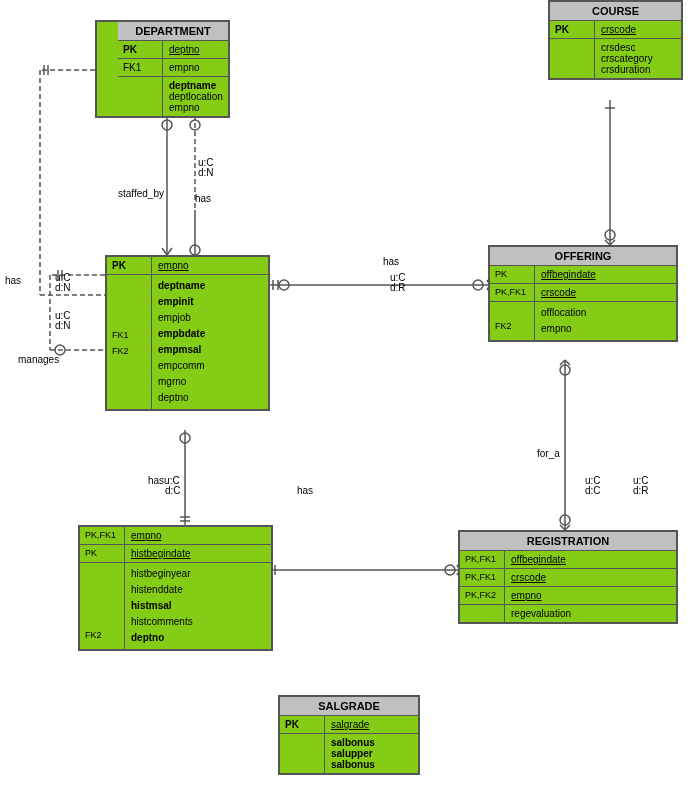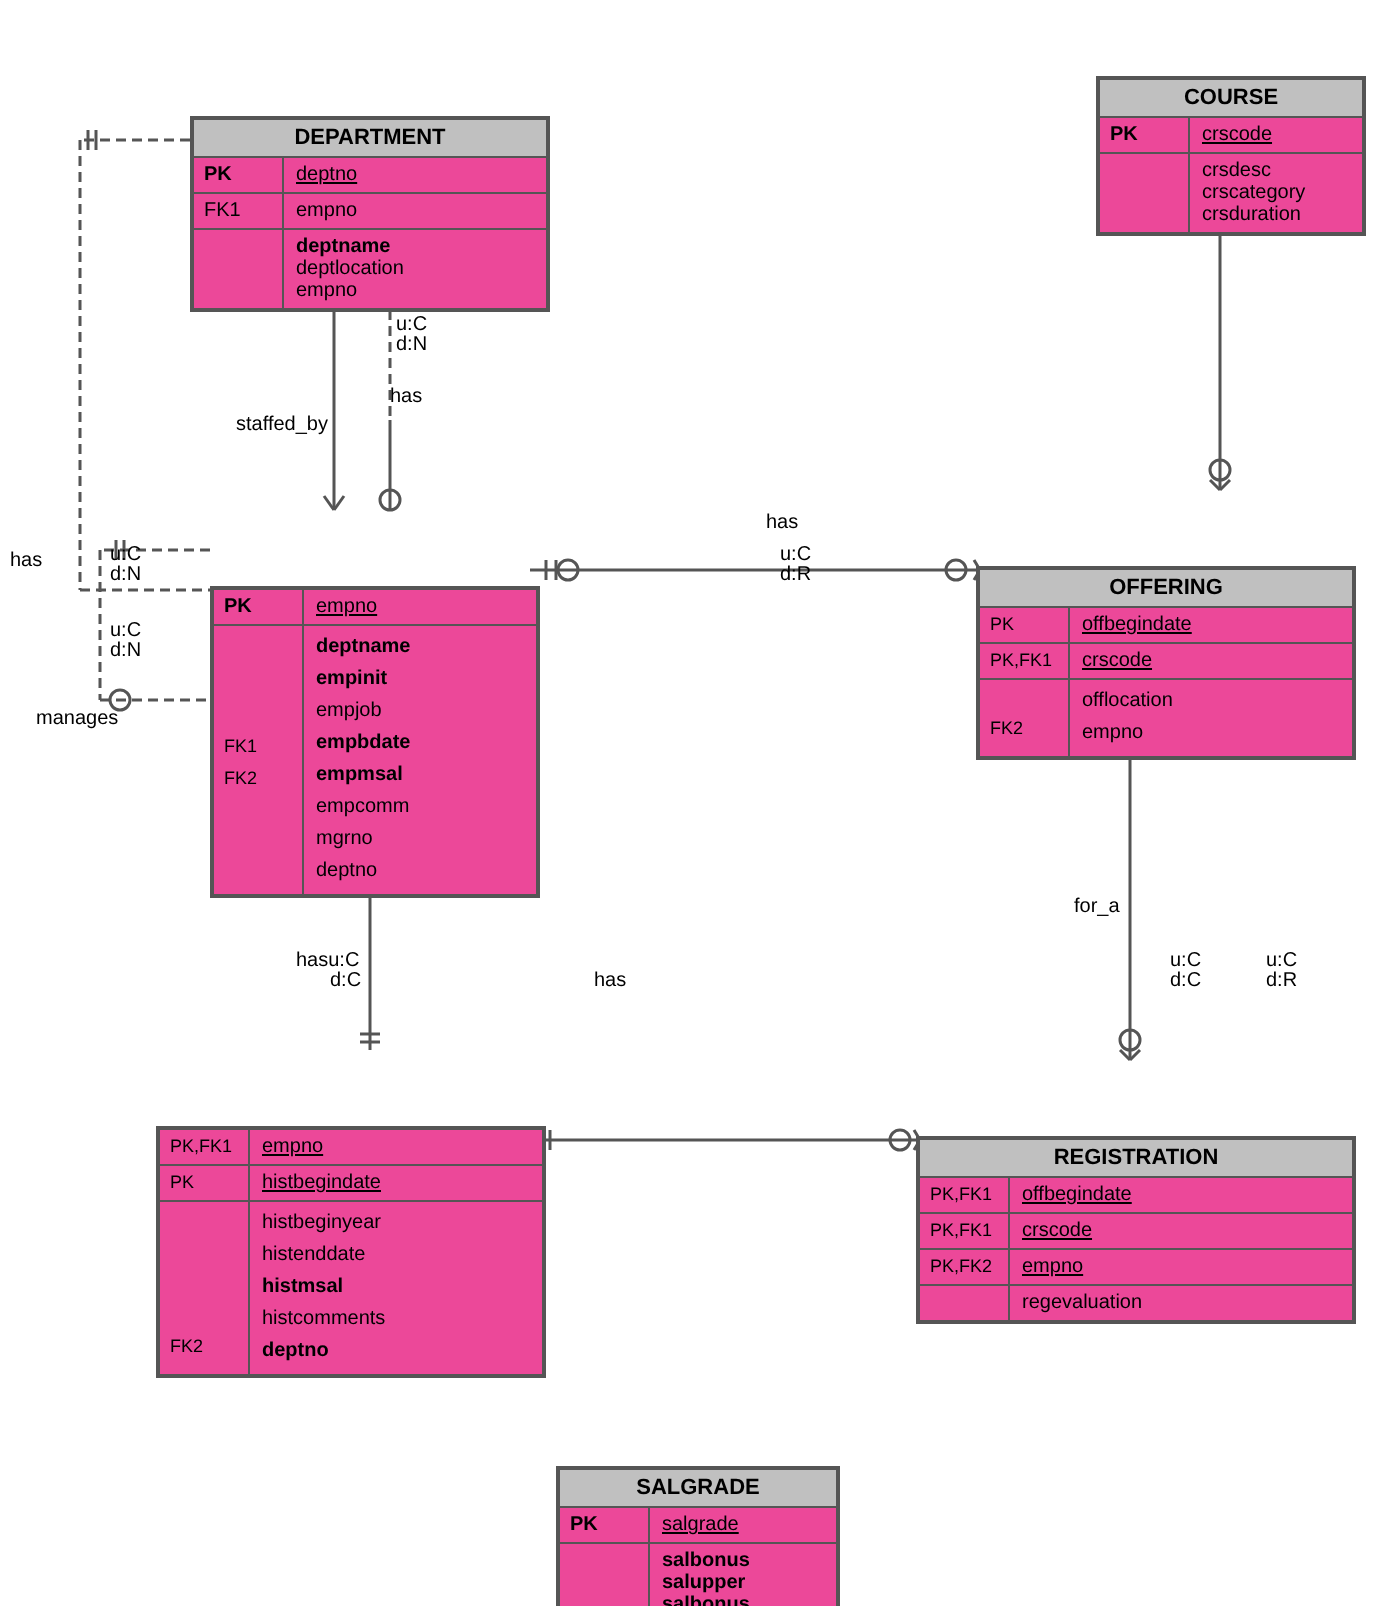--- a/index.html
+++ b/index.html
@@ -14,22 +14,21 @@
     }
     .diagram-container {
       position: relative;
       width: 690px;
       height: 803px;
     }
     
     .entity {
       position: absolute;
       border: 2px solid #555;
-      background: #ec4899;
-      margin-top: 38px;
+      background: #84cc16;
     }
     .entity-header {
       background: #c0c0c0;
       text-align: center;
       font-weight: bold;
       font-size: 11px;
       padding: 3px 5px;
       border-bottom: 1px solid #555;
     }
     .entity-body {
@@ -149,21 +148,21 @@
     <line x1="560" y1="525" x2="565" y2="530" stroke="#555" stroke-width="1.5"></line>
     <line x1="570" y1="525" x2="565" y2="530" stroke="#555" stroke-width="1.5"></line>
     <circle cx="565" cy="520" r="5" fill="none" stroke="#555" stroke-width="1.5"></circle>
 
     <line x1="560" y1="365" x2="565" y2="360" stroke="#555" stroke-width="1.5"></line>
     <line x1="570" y1="365" x2="565" y2="360" stroke="#555" stroke-width="1.5"></line>
     <circle cx="565" cy="370" r="5" fill="none" stroke="#555" stroke-width="1.5"></circle>
 
   </svg>
 
-  <div class="entity" style="left:95px; top:20px; width:180px;">
+  <div class="entity" style="left:95px; top:20px; width:135px;padding-left:21px;">
     <div class="entity-header">DEPARTMENT</div>
 
     <div class="entity-body pk-section">
       <div class="entity-pk-col">
         <span class="pk-label">PK</span>
       </div>
       <div class="entity-attr-col">
         <span class="underline">deptno</span>
       </div>
     </div>
@@ -329,21 +328,21 @@
     <div class="entity-body">
       <div class="entity-pk-col"></div>
       <div class="entity-attr-col">
         <div class="bold">salbonus</div>
         <div class="bold">salupper</div>
         <div class="bold">salbonus</div>
       </div>
     </div>
   </div>
 
-  <div class="diagram-label" style="left:118px; top:207px;">staffed_by</div>
+  <div class="diagram-label" style="left:118px; top:188px;">staffed_by</div>
   <div class="diagram-label" style="left:195px; top:193px;">has</div>
   <div class="diagram-label" style="left:383px; top:256px;">has</div>
   <div class="diagram-label" style="left:297px; top:485px;">has</div>
   <div class="diagram-label" style="left:537px; top:448px;">for_a</div>
   <div class="diagram-label" style="left:18px; top:354px;">manages</div>
   <div class="diagram-label" style="left:5px; top:275px;">has</div>
 
   <div class="diagram-label" style="left:55px; top:272px;">u:C</div>
   <div class="diagram-label" style="left:55px; top:282px;">d:N</div>
 

